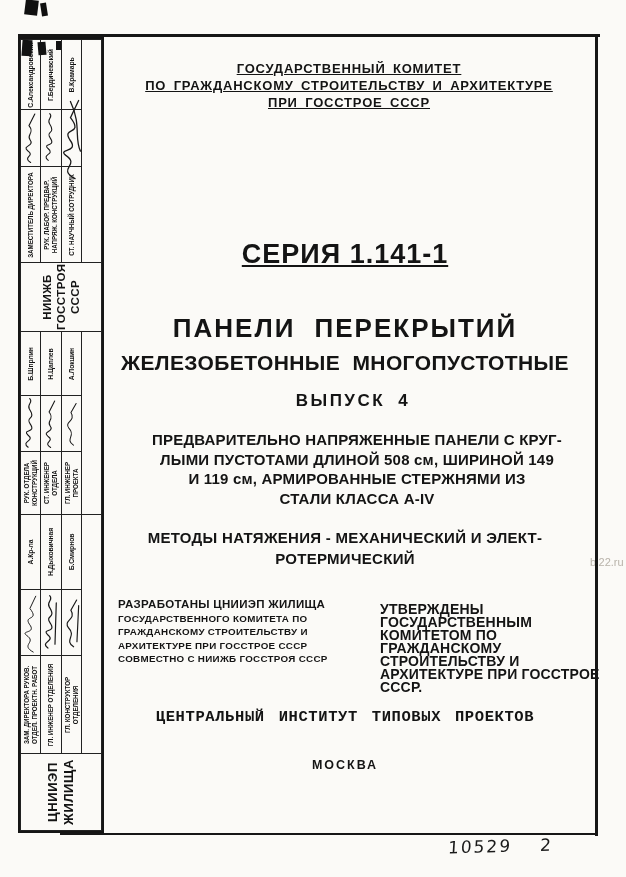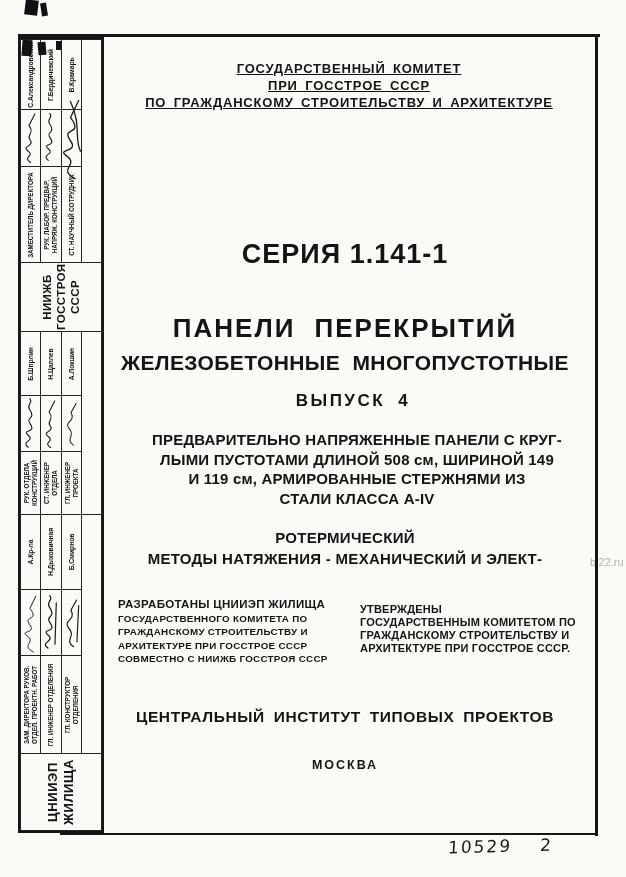--- a/index.html
+++ b/index.html
@@ -26,30 +26,30 @@
   .tt{font-size:6.3px;line-height:7.6px;}
   .org{font-size:11.5px;line-height:14px;letter-spacing:0.4px;}
   .org2{font-size:13px;line-height:16px;letter-spacing:0.6px;}
   .org .ln,.org2 .ln{display:block;}
   .sigwrap{position:absolute;left:50%;top:50%;transform:translate(-50%,-50%) rotate(-83deg);line-height:0;}
   .sig path{fill:none;stroke:#191919;stroke-width:1.3px;stroke-linecap:round;}
   
   .content{position:absolute;left:104px;top:0;width:482px;height:877px;text-align:center;font-weight:bold;}
   .committee{position:absolute;left:4px;top:60px;width:100%;font-size:13px;line-height:17px;word-spacing:3px;letter-spacing:0.8px;text-decoration:underline;}
   .series-heading{position:absolute;left:0;top:168px;width:100%;font-size:20px;line-height:25px;word-spacing:5px;letter-spacing:0.6px;}
-  .series-number{position:absolute;left:0;top:239px;width:100%;font-size:27px;letter-spacing:1px;}
+  .series-number{position:absolute;left:0;top:239px;width:100%;font-size:27px;letter-spacing:1px;text-decoration:underline;}
   .title1{position:absolute;left:0;top:313px;width:100%;font-size:26px;letter-spacing:2px;word-spacing:10px;}
   .title2{position:absolute;left:0;top:351px;width:100%;font-size:21px;letter-spacing:0.4px;word-spacing:6px;}
   .issue{position:absolute;left:8px;top:391px;width:100%;font-size:17px;letter-spacing:2.5px;word-spacing:6px;}
   .descr{position:absolute;left:12px;top:430px;width:100%;font-size:15px;line-height:19.5px;letter-spacing:0.2px;}
   .methods{position:absolute;left:0;top:527px;width:100%;font-size:15px;line-height:21px;letter-spacing:0.3px;}
   .developed{position:absolute;left:14px;top:598px;width:250px;text-align:left;font-size:9.8px;line-height:13.5px;letter-spacing:0.3px;}
   .developed .first{font-size:11.5px;}
-  .approved{position:absolute;left:256px;top:603px;width:230px;text-align:left;font-size:11px;line-height:13px;letter-spacing:0.2px;}
-  .institute{position:absolute;left:0;top:708px;width:100%;font-size:15.5px;letter-spacing:0.6px;word-spacing:4px;}
+  .approved{position:absolute;left:276px;top:603px;width:230px;text-align:left;font-size:14px;line-height:13px;letter-spacing:0.2px;}
+  .institute{position:absolute;left:0;top:708px;width:100%;font-size:15.5px;letter-spacing:0.6px;word-spacing:4px;font-family:Liberation Mono, monospace;}
   .city{position:absolute;left:0;top:758px;width:100%;font-size:12.5px;letter-spacing:2px;}
   
   .stamp{position:absolute;left:448px;top:836px;font-family:"DejaVu Sans",sans-serif;font-size:17px;
          color:#1a1a1a;transform:rotate(-1.5deg) skewX(-5deg);letter-spacing:2px;z-index:4;}
   .stamp .pg{margin-left:28px;}
   
   .wm{position:absolute;left:590px;top:556px;font-size:11px;color:#b8b3aa;z-index:1;}
   .art{position:absolute;background:#101010;z-index:4;}
   .art1{left:25px;top:0;width:13px;height:15px;transform:rotate(7deg);}
   .art2{left:41px;top:3px;width:6px;height:13px;transform:rotate(-9deg);}
@@ -203,41 +203,41 @@
       <div class="rot org2" style="width:72px">
         <span class="ln">ЦНИИЭП</span>
         <span class="ln">ЖИЛИЩА</span>
       </div>
     </div>
   </div>
 
   <div class="content">
     <div class="committee">
       <div>ГОСУДАРСТВЕННЫЙ  КОМИТЕТ</div>
+      <div>ПО ГРАЖДАНСКОМУ  СТРОИТЕЛЬСТВУ  И  АРХИТЕКТУРЕ</div>
       <div>ПРИ  ГОССТРОЕ  СССР</div>
-      <div>ПО ГРАЖДАНСКОМУ  СТРОИТЕЛЬСТВУ  И  АРХИТЕКТУРЕ</div>
     </div>
 
 
     <div class="series-number">СЕРИЯ 1.141-1</div>
 
     <div class="title1">ПАНЕЛИ  ПЕРЕКРЫТИЙ</div>
     <div class="title2">ЖЕЛЕЗОБЕТОННЫЕ  МНОГОПУСТОТНЫЕ</div>
     <div class="issue">ВЫПУСК  4</div>
 
     <div class="descr">
       <div>ПРЕДВАРИТЕЛЬНО  НАПРЯЖЕННЫЕ  ПАНЕЛИ  С  КРУГ-</div>
       <div>ЛЫМИ  ПУСТОТАМИ  ДЛИНОЙ  508 см,  ШИРИНОЙ  149</div>
       <div>И  119 см,  АРМИРОВАННЫЕ  СТЕРЖНЯМИ  ИЗ</div>
       <div>СТАЛИ  КЛАССА  А-IV</div>
     </div>
 
     <div class="methods">
+      <div>МЕТОДЫ  НАТЯЖЕНИЯ - МЕХАНИЧЕСКИЙ  И  ЭЛЕКТ-</div>
       <div>РОТЕРМИЧЕСКИЙ</div>
-      <div>МЕТОДЫ  НАТЯЖЕНИЯ - МЕХАНИЧЕСКИЙ  И  ЭЛЕКТ-</div>
     </div>
 
     <div class="developed">
       <div class="first">РАЗРАБОТАНЫ  ЦНИИЭП  ЖИЛИЩА</div>
       <div>ГОСУДАРСТВЕННОГО  КОМИТЕТА  ПО</div>
       <div>ГРАЖДАНСКОМУ  СТРОИТЕЛЬСТВУ  И</div>
       <div>АРХИТЕКТУРЕ  ПРИ  ГОССТРОЕ  СССР</div>
       <div>СОВМЕСТНО  С  НИИЖБ  ГОССТРОЯ  СССР</div>
     </div>
 

